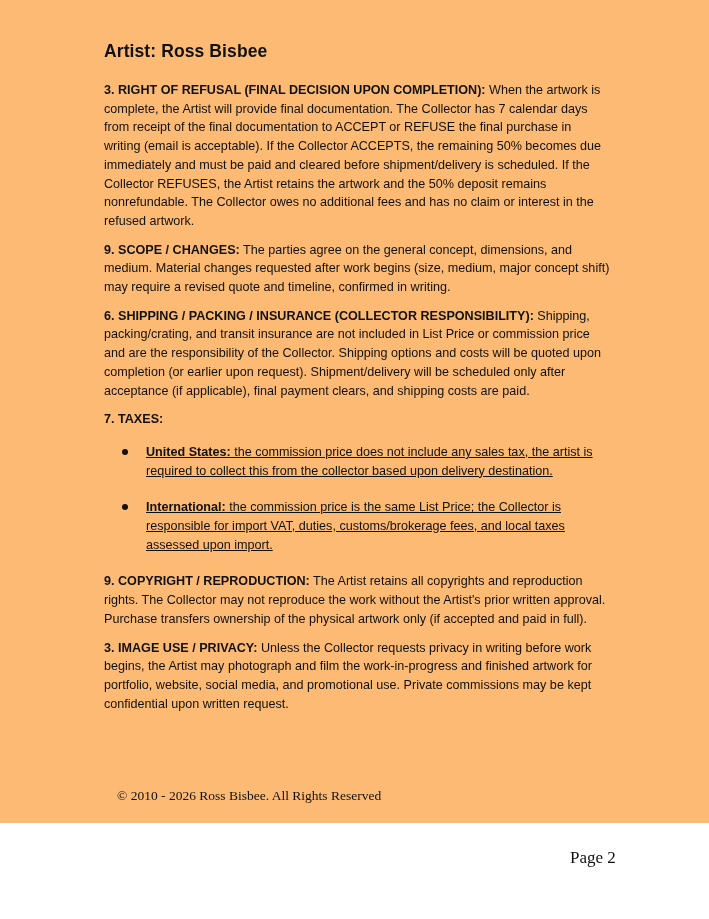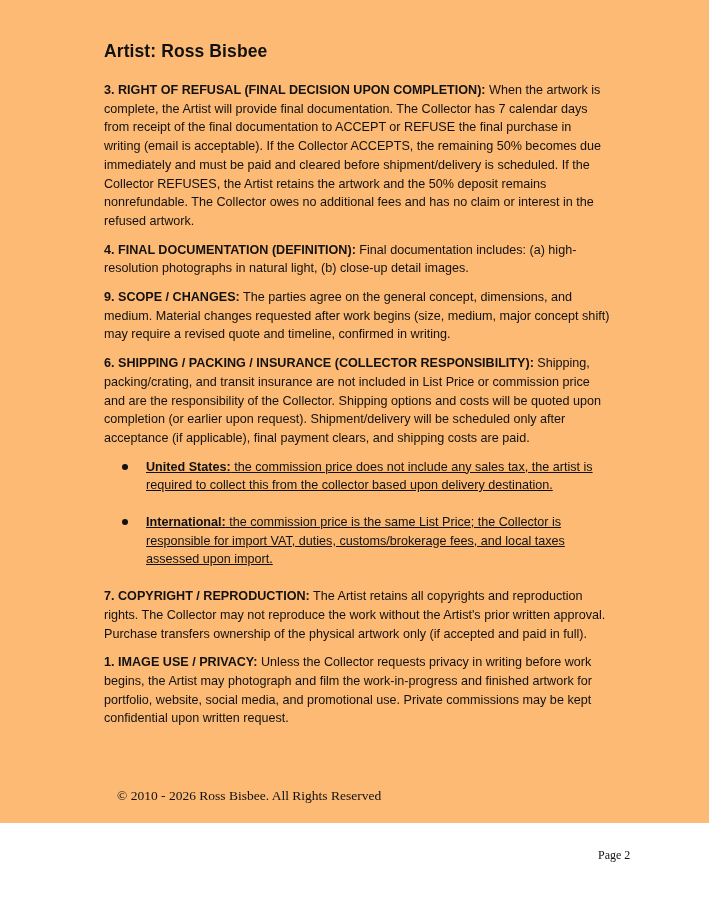--- a/index.html
+++ b/index.html
@@ -25,55 +25,53 @@
   .bullet-dot {
     position: absolute; left: 18px; top: 6px; width: 6px; height: 6px;
     border-radius: 50%; background: #111;
   }
   .copyright {
     position: absolute; left: 104px; top: 788px;
     font-family: "Liberation Serif", serif; font-size: 13.5px; margin-left: 13px;
   }
   .page-number {
     position: absolute; left: 570px; top: 848px;
-    font-family: "Liberation Serif", serif; font-size: 12px; margin-left: 28px;
+    font-family: "Liberation Serif", serif; font-size: 17px;
   }
 </style>
 </head>
 <body>
 
 <div class="page">
   <div class="title">Artist: Ross Bisbee</div>
 
   <div class="content">
     <p class="para">
       <b>3. RIGHT OF REFUSAL (FINAL DECISION UPON COMPLETION):</b><span> When the artwork is complete, the Artist will provide final documentation. The Collector has 7 calendar days from receipt of the final documentation to ACCEPT or REFUSE the final purchase in writing (email is acceptable). If the Collector ACCEPTS, the remaining 50% becomes due immediately and must be paid and cleared before shipment/delivery is scheduled. If the Collector REFUSES, the Artist retains the artwork and the 50% deposit remains nonrefundable. The Collector owes no additional fees and has no claim or interest in the refused artwork.</span>
     </p>
     <p class="para">
-      <b>4. FINAL DOCUMENTATION (DEFINITION):</b><span> Final documentation includes: (a) high-resolution photographs in natural light, (b) close-up detail images.</span>
-    </p>
-    <p class="para">
       <b>9. SCOPE / CHANGES:</b><span> The parties agree on the general concept, dimensions, and medium. Material changes requested after work begins (size, medium, major concept shift) may require a revised quote and timeline, confirmed in writing.</span>
     </p>
     <p class="para">
       <b>6. SHIPPING / PACKING / INSURANCE (COLLECTOR RESPONSIBILITY):</b><span> Shipping, packing/crating, and transit insurance are not included in List Price or commission price and are the responsibility of the Collector. Shipping options and costs will be quoted upon completion (or earlier upon request). Shipment/delivery will be scheduled only after acceptance (if applicable), final payment clears, and shipping costs are paid.</span>
     </p>
+    <p class="heading-only">7. TAXES:</p>
     <ul class="bullets">
       <li class="bullet">
         <span class="bullet-dot"></span>
         <b>United States:</b><span> the commission price does not include any sales tax, the artist is required to collect this from the collector based upon delivery destination.</span>
       </li>
       <li class="bullet">
         <span class="bullet-dot"></span>
         <b>International:</b><span> the commission price is the same List Price; the Collector is responsible for import VAT, duties, customs/brokerage fees, and local taxes assessed upon import.</span>
       </li>
     </ul>
     <p class="para">
-      <b>7. COPYRIGHT / REPRODUCTION:</b><span> The Artist retains all copyrights and reproduction rights. The Collector may not reproduce the work without the Artist's prior written approval. Purchase transfers ownership of the physical artwork only (if accepted and paid in full).</span>
+      <b>9. COPYRIGHT / REPRODUCTION:</b><span> The Artist retains all copyrights and reproduction rights. The Collector may not reproduce the work without the Artist's prior written approval. Purchase transfers ownership of the physical artwork only (if accepted and paid in full).</span>
     </p>
     <p class="para">
-      <b>1. IMAGE USE / PRIVACY:</b><span> Unless the Collector requests privacy in writing before work begins, the Artist may photograph and film the work-in-progress and finished artwork for portfolio, website, social media, and promotional use. Private commissions may be kept confidential upon written request.</span>
+      <b>3. IMAGE USE / PRIVACY:</b><span> Unless the Collector requests privacy in writing before work begins, the Artist may photograph and film the work-in-progress and finished artwork for portfolio, website, social media, and promotional use. Private commissions may be kept confidential upon written request.</span>
     </p>
   </div>
 
   <div class="copyright">© 2010 - 2026 Ross Bisbee. All Rights Reserved</div>
   <div class="page-number">Page 2</div>
 </div>
 
 </body></html>

